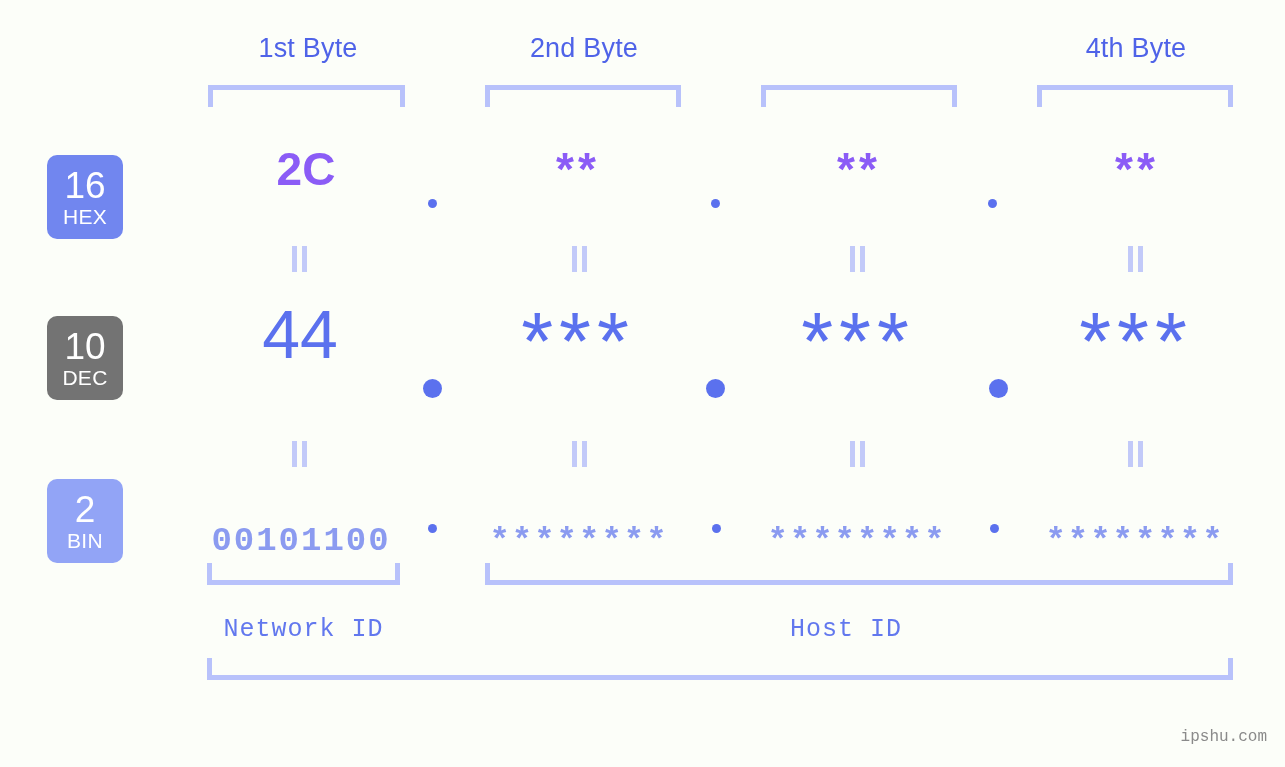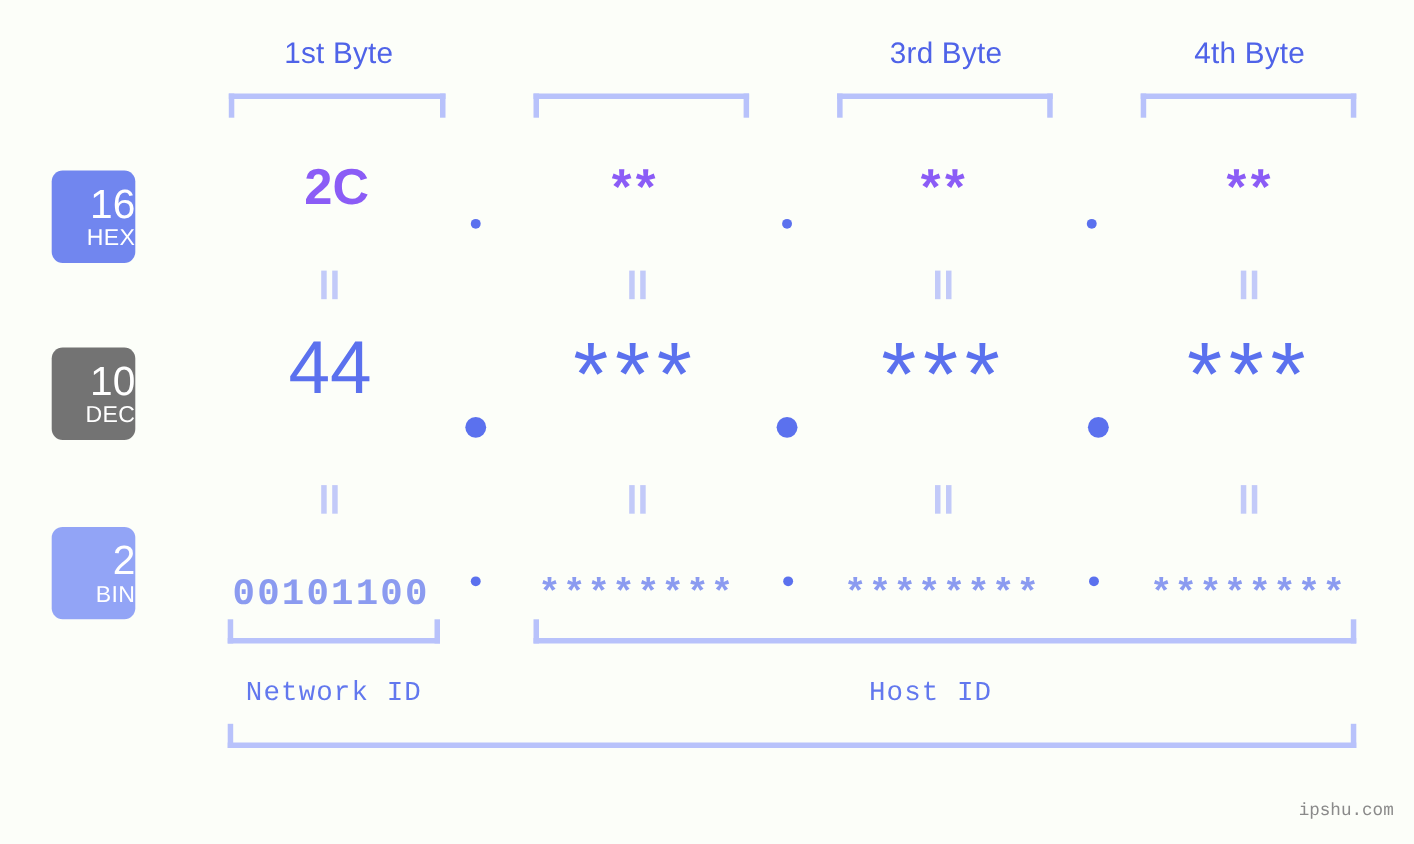--- a/index.html
+++ b/index.html
@@ -55,21 +55,21 @@
 
   
   .badge {
     position: absolute;
     left: 47px;
     width: 76px;
     height: 84px;
     border-radius: 10px;
     display: flex;
     flex-direction: column;
-    align-items: flex-end;
+    align-items: center;
     justify-content: center;
     color: #ffffff;
     line-height: 1;
   }
   .badge .num {
     font-size: 37px;
     font-weight: 400;
     letter-spacing: 0px;
   }
   .badge .unit {
@@ -186,21 +186,21 @@
     color: #8a8a8a;
     letter-spacing: 0px;
   }
 </style>
 </head>
 <body>
 
 <div id="stage">
 
   <div class="byte-label" style="left:188px;">1st Byte</div>
-  <div class="byte-label" style="left:740px;">3rd Byte</div>
+  <div class="byte-label" style="left:464px;">2nd Byte</div>
   <div class="byte-label" style="left:1016px;">4th Byte</div>
 
   <div class="tbracket" style="left:208px;  width:197px;"></div>
   <div class="tbracket" style="left:485px;  width:196px;"></div>
   <div class="tbracket" style="left:761px;  width:196px;"></div>
   <div class="tbracket" style="left:1037px; width:196px;"></div>
 
   <div class="badge badge-hex">
     <span class="num">16</span>
     <span class="unit">HEX</span>

